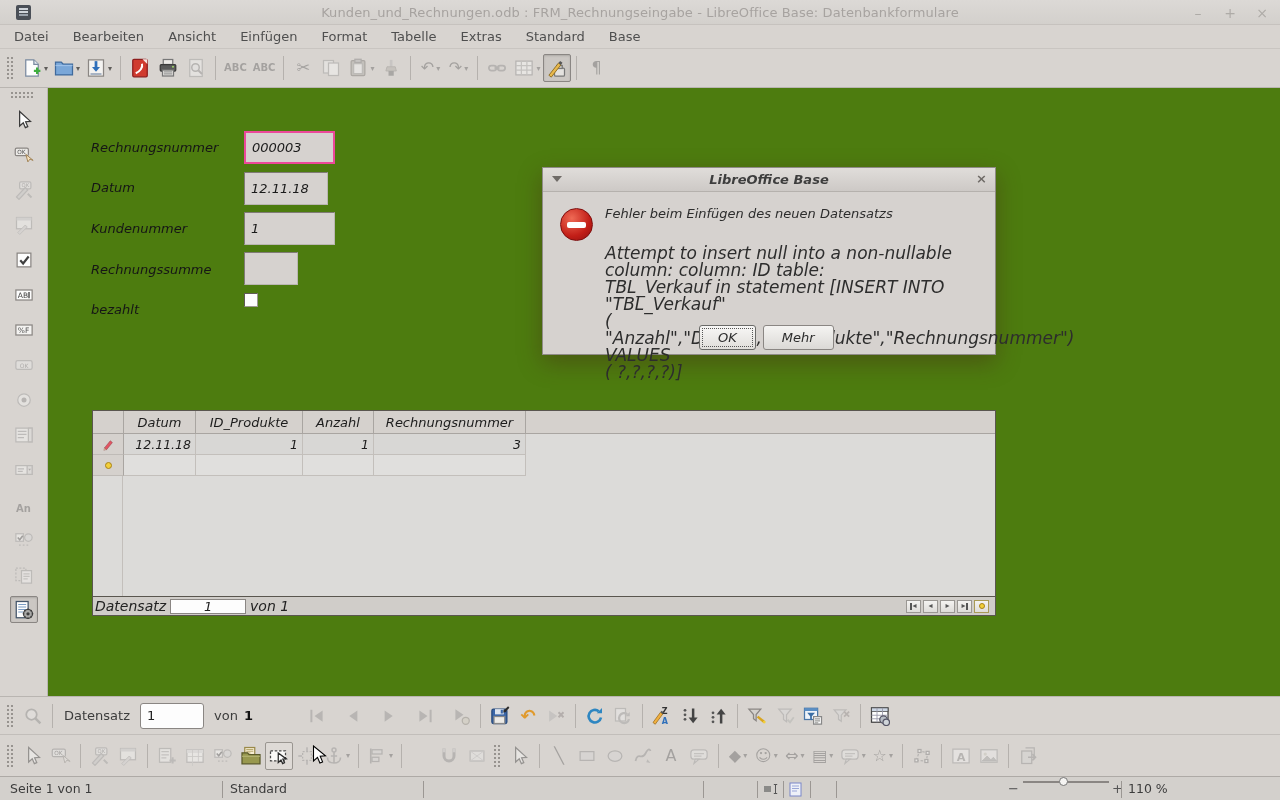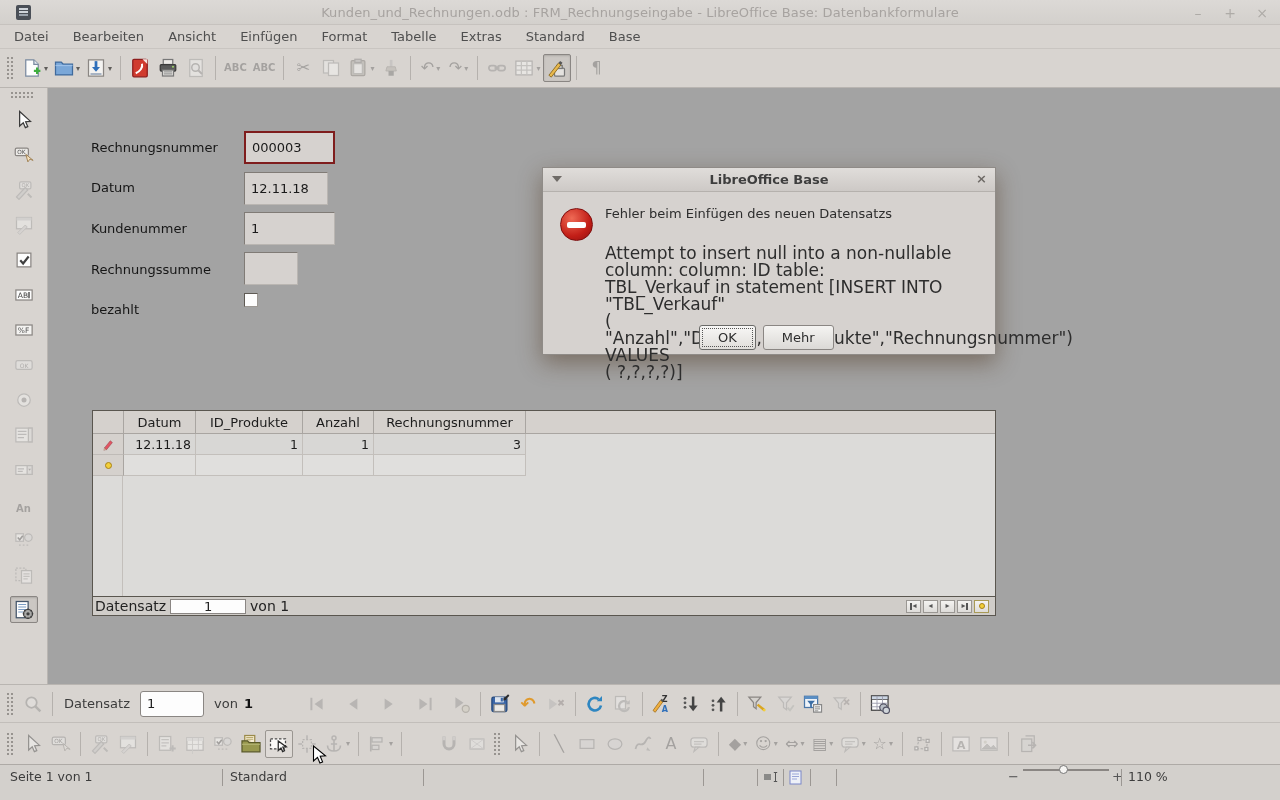--- a/index.html
+++ b/index.html
@@ -43,26 +43,26 @@
   .tinput { width:64px; height:26px; background:#fdfdfd; border:1px solid #8a8683; border-radius:3px;
     font-size:13px; color:#222; display:flex; align-items:center; padding-left:6px; margin:0 4px; }
   .spacer { display:inline-block; height:1px; }
 
   
   .mid { flex:1; display:flex; min-height:0; }
   .left-tb { width:48px; flex:none; background:#d8d4d0; border-right:1px solid #bab6b2; display:flex; flex-direction:column; align-items:center; padding-top:3px; gap:8px; }
   .left-tb .tbtn { height:27px; }
 
   
-  .work { position:relative; flex:1; background:#a3a3a3; overflow:hidden; }
+  .work { position:relative; flex:1; background:#4d7c0f; overflow:hidden;font-style:italic; }
   .flabel { position:absolute; left:43px; font-size:13px; color:#161616; }
   .ffield { position:absolute; left:196px; height:33px; background:#d6d2cf;
     border:1px solid; border-color:#807b76 #bab6b2 #bab6b2 #807b76;
     font-size:13px; color:#1a1a1a; display:flex; align-items:center; padding-left:6px; }
-  .ffield.focused { border:2px solid #7f1d1d;padding-left:6px; }
+  .ffield.focused { border:2px solid #ec4899;padding-left:6px; }
   .fcheck { position:absolute; left:196px; width:14px; height:14px; background:#fdfdfd;
     border:1px solid; border-color:#5f5a54 #9d9893 #9d9893 #5f5a54; }
 
   
   .grid { position:absolute; left:44px; top:322px; width:904px; height:206px; border:1px solid #5a564f;
     display:flex; flex-direction:column; background:#dcdbd9; }
   .g-head { height:23px; flex:none; display:flex; background:#d5d1cd; border-bottom:1px solid #a9a5a1; }
   .g-sel-h { width:31px; flex:none; border-right:1px solid #a9a5a1; background:#d5d1cd; }
   .g-col { flex:none; font-size:13px; color:#1c1c1c; display:flex; align-items:center; justify-content:center;
     border-right:1px solid #a9a5a1; }
@@ -101,21 +101,21 @@
     background:radial-gradient(circle at 35% 30%, #ef6a55, #c21e17 60%, #8e0f0f); border:1px solid #7e0d0d; }
   .err-ic:before { content:""; position:absolute; left:6px; top:13px; width:19px; height:6px; background:#fff; border-radius:2px; }
   .dlg-head { position:absolute; left:62px; top:38px; font-size:13px; color:#2d2d2d; }
   .dlg-msg { position:absolute; left:62px; top:77px; width:382px; font-size:17px; line-height:17px; color:#2d2d2d; white-space:pre-line; }
   .dlg-btns { position:absolute; left:156px; top:157px; display:flex; gap:7px; }
   .btn { height:25px; padding:0 18px; background:linear-gradient(#f5f4f2,#dbd9d6); border:1px solid #8a8683;
     border-radius:3px; font-size:13px; color:#2d2d2d; display:flex; align-items:center; }
   .btn.focus { border-color:#6a6a68; outline:1px dotted #555; outline-offset:-4px; background:linear-gradient(#f8f7f6,#e0deda); }
 
   
-  .statusbar { height:36px; flex:none; background:#d3d0cc; border-top:1px solid #aeaaa6; position:relative;
+  .statusbar { height:24px; flex:none; background:#d3d0cc; border-top:1px solid #aeaaa6; position:relative;
     font-size:12.5px; color:#3c3c3c; }
   .statusbar > span { position:absolute; top:4px; }
   .ssep { position:absolute; top:3px; width:1px; height:17px; background:#9b9793; }
   .zoomtrack { position:absolute; left:1023px; top:11px; width:86px; height:2px; background:#8a8683; }
   .zoomthumb { position:absolute; left:-5px; top:-4px; width:9px; height:9px; border-radius:50%; background:#f5f4f2; border:1px solid #777; }
   .zminus,.zplus { position:absolute; top:3px; font-size:13px; color:#555; }
 
   
   .cursor { position:absolute; left:312px; top:745px; z-index:100; }
 </style>

